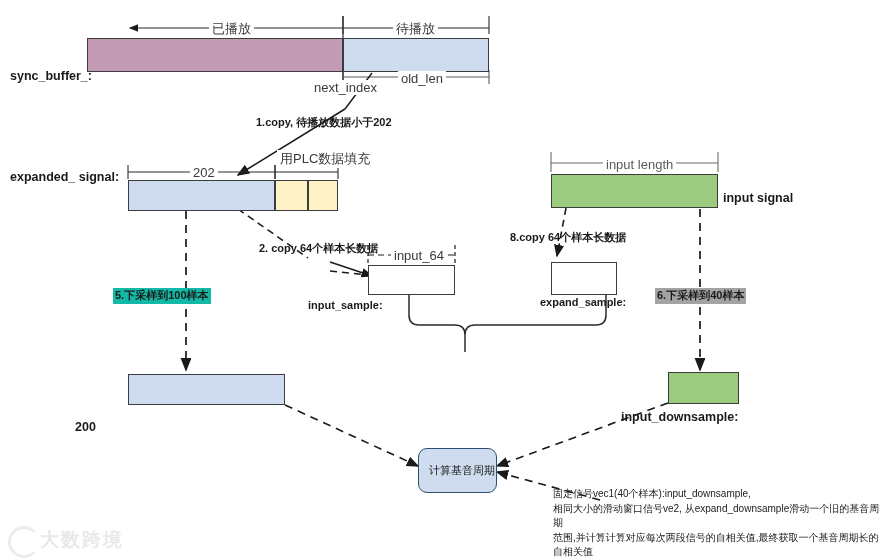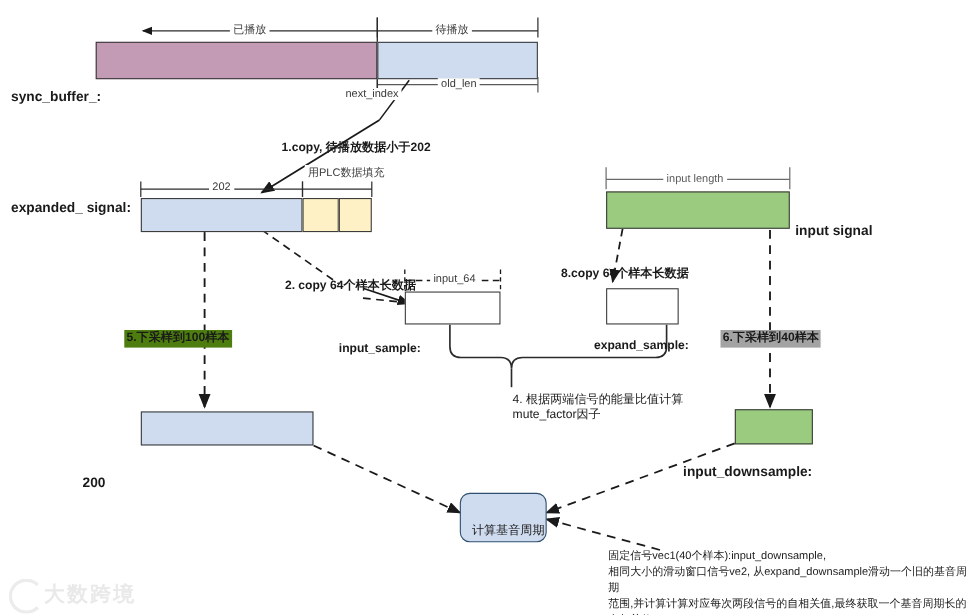--- a/index.html
+++ b/index.html
@@ -16,21 +16,20 @@
     height: 559px;
     background: #ffffff;
     overflow: hidden;
   }
   .lbl {
     position: absolute;
     font-size: 11px;
     color: #1a1a1a;
     white-space: pre;
     line-height: 1.25;
-    margin-top: 12px;
   }
   .lbl-bold {
     font-weight: bold;
   }
   .lbl-strong {
     font-weight: bold;
     font-size: 12.5px;
   }
   .box {
     position: absolute;
@@ -41,21 +40,21 @@
   .fill-blue   { background: #cfdcef; }
   .fill-yellow { background: #fdf1c5; }
   .fill-green  { background: #9acb7f; }
   .fill-proc   { background: #cfdcef; }
   .rounded {
     border-radius: 9px;
     border: 1.6px solid #2f4f6f;
   }
   .dim-label {
     position: absolute;
-    font-size: 10px;
+    font-size: 13px;
     color: #3a3a3a;
     white-space: pre;
     background: #ffffff;
     padding: 0 3px;
   }
   .dim-label-gray { color: #5a5a5a; }
   svg.overlay {
     position: absolute;
     left: 0;
     top: 0;
@@ -194,24 +193,22 @@
   <div class="lbl lbl-bold" style="left:259px; top:242px;">2. copy 64个样本长数据</div>
   <div class="lbl lbl-bold" style="left:510px; top:231px;">8.copy 64个样本长数据</div>
 
   <div class="box" style="left:368px; top:265px; width:87px; height:30px; background:#ffffff;"></div>
   <div class="lbl lbl-bold" style="left:308px; top:299px;">input_sample:</div>
   <div class="dim-label" style="left:391px; top:248px;">input_64</div>
 
   <div class="box" style="left:551px; top:262px; width:66px; height:33px; background:#ffffff;"></div>
   <div class="lbl lbl-bold" style="left:540px; top:296px;">expand_sample:</div>
 
-  <div class="lbl multiline" style="left:466px; top:345px; font-size:11px;">4.  根据两端信号的能量比值计算
-mute_factor因子</div>
-
-  <div class="lbl lbl-bold" style="left:113px; top:288px; background:#4d7c0f; padding:1px 2px;">5.下采样到100样本</div>
+
+  <div class="lbl lbl-bold" style="left:113px; top:288px; background:#14b8a6; padding:1px 2px;">5.下采样到100样本</div>
   <div class="lbl lbl-bold" style="left:655px; top:288px; background:#a3a3a3; padding:1px 2px;">6.下采样到40样本</div>
 
   <div class="box fill-blue" style="left:128px; top:374px; width:157px; height:31px;"></div>
   <div class="lbl lbl-strong" style="left:75px; top:420px;">200</div>
 
   <div class="box fill-green" style="left:668px; top:372px; width:71px; height:32px;"></div>
   <div class="lbl lbl-strong" style="left:621px; top:410px;">input_downsample:</div>
 
   <div class="box rounded fill-proc" style="left:418px; top:448px; width:79px; height:45px;"></div>
   <div class="lbl" style="left:429px; top:464px; font-size:11px;">计算基音周期</div>

